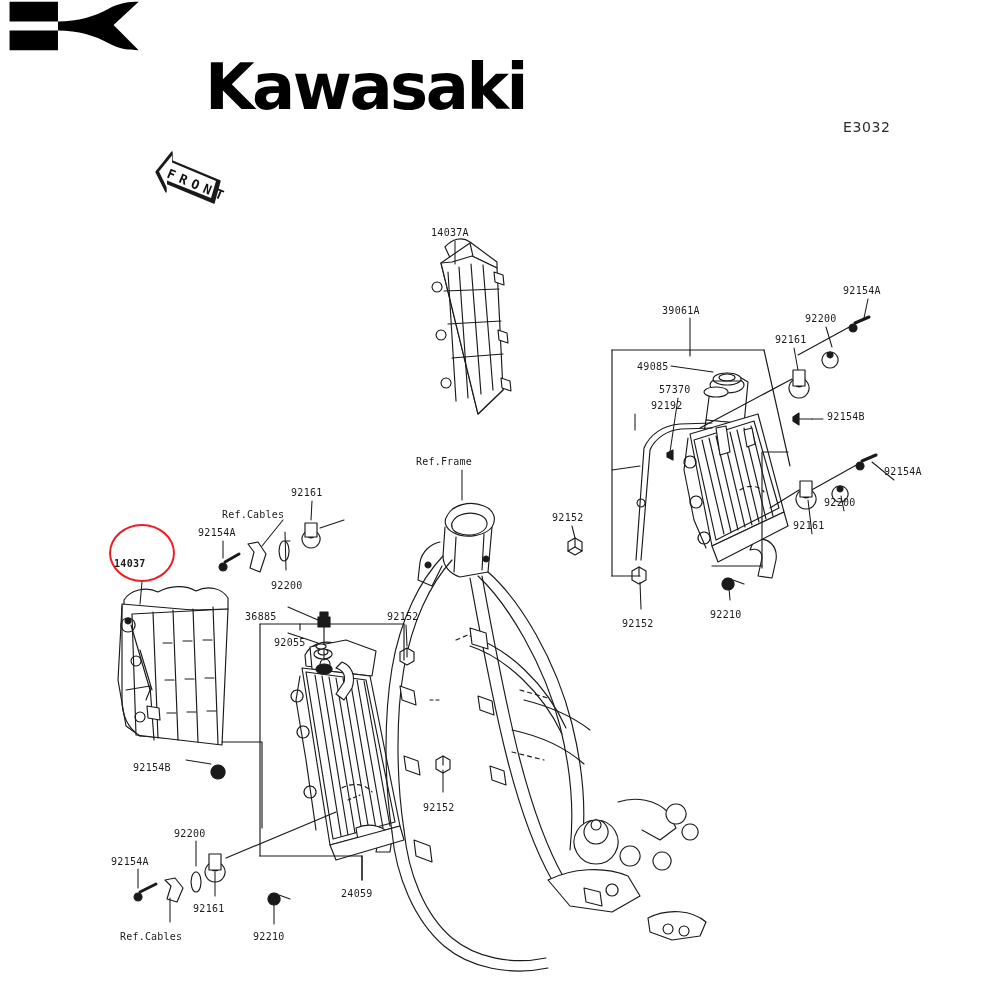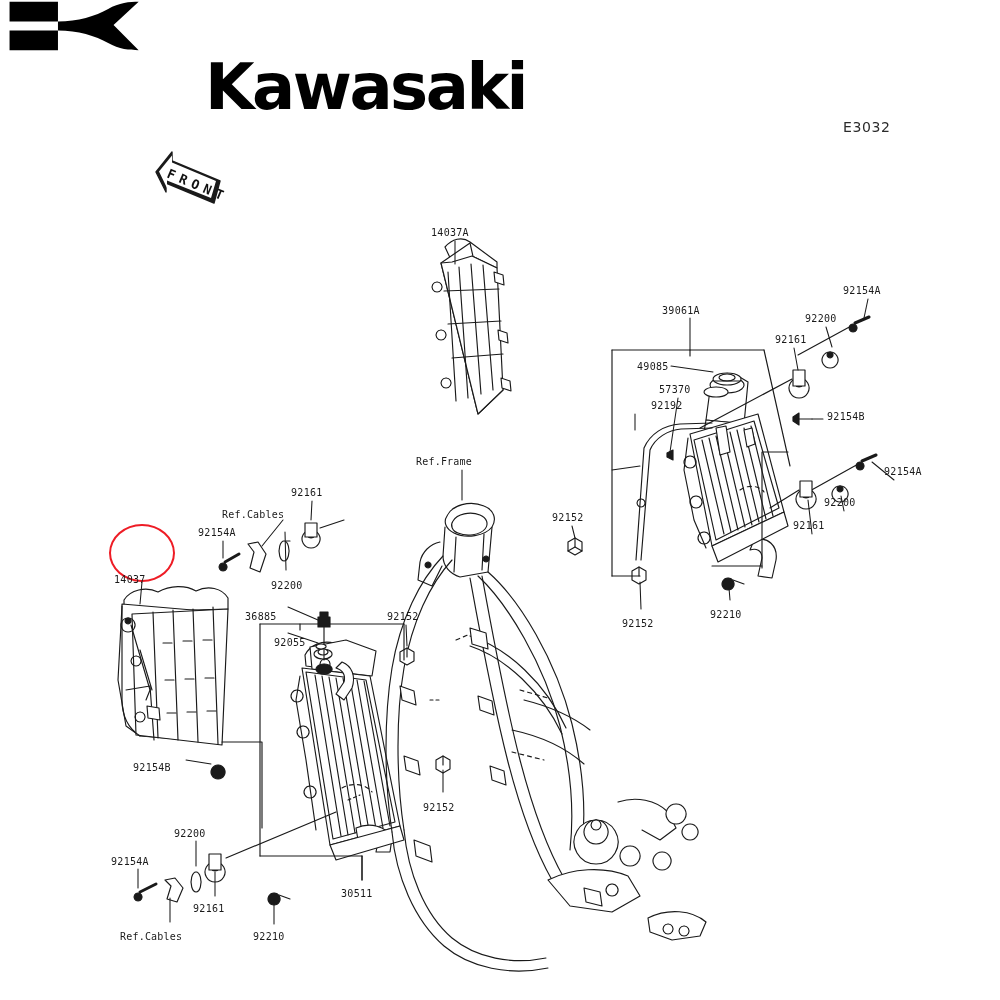--- a/index.html
+++ b/index.html
@@ -459,25 +459,25 @@
       <div class="lbl" style="left: 710px; top: 609px;">92210</div>
       <div class="lbl" style="left: 622px; top: 618px;">92152</div>
       <div class="lbl" style="left: 552px; top: 512px;">92152</div>
       <div class="lbl" style="left: 387px; top: 611px;">92152</div>
       <div class="lbl" style="left: 423px; top: 802px;">92152</div>
       <div class="lbl ref" style="left: 416px; top: 456px;">Ref.Frame</div>
       <div class="lbl" style="left: 291px; top: 487px;">92161</div>
       <div class="lbl ref" style="left: 222px; top: 509px;">Ref.Cables</div>
       <div class="lbl" style="left: 198px; top: 527px;">92154A</div>
       <div class="lbl" style="left: 271px; top: 580px;">92200</div>
-      <div class="lbl" style="left: 114px; top: 574px;">14037</div>
+      <div class="lbl" style="left: 114px; top: 558px; font-weight: bold;">14037</div>
       <div class="lbl" style="left: 245px; top: 611px;">36885</div>
       <div class="lbl" style="left: 245px; top: 637px; margin-left: 29px;">92055</div>
       <div class="lbl" style="left: 133px; top: 762px;">92154B</div>
       <div class="lbl" style="left: 174px; top: 828px;">92200</div>
       <div class="lbl" style="left: 111px; top: 856px;">92154A</div>
       <div class="lbl" style="left: 193px; top: 903px;">92161</div>
       <div class="lbl" style="left: 253px; top: 931px;">92210</div>
       <div class="lbl ref" style="left: 120px; top: 931px;">Ref.Cables</div>
-      <div class="lbl" style="left: 341px; top: 888px;">30511</div>
+      <div class="lbl" style="left: 341px; top: 888px;">24059</div>
     </div>
 
 </div>
 
 </body></html>

